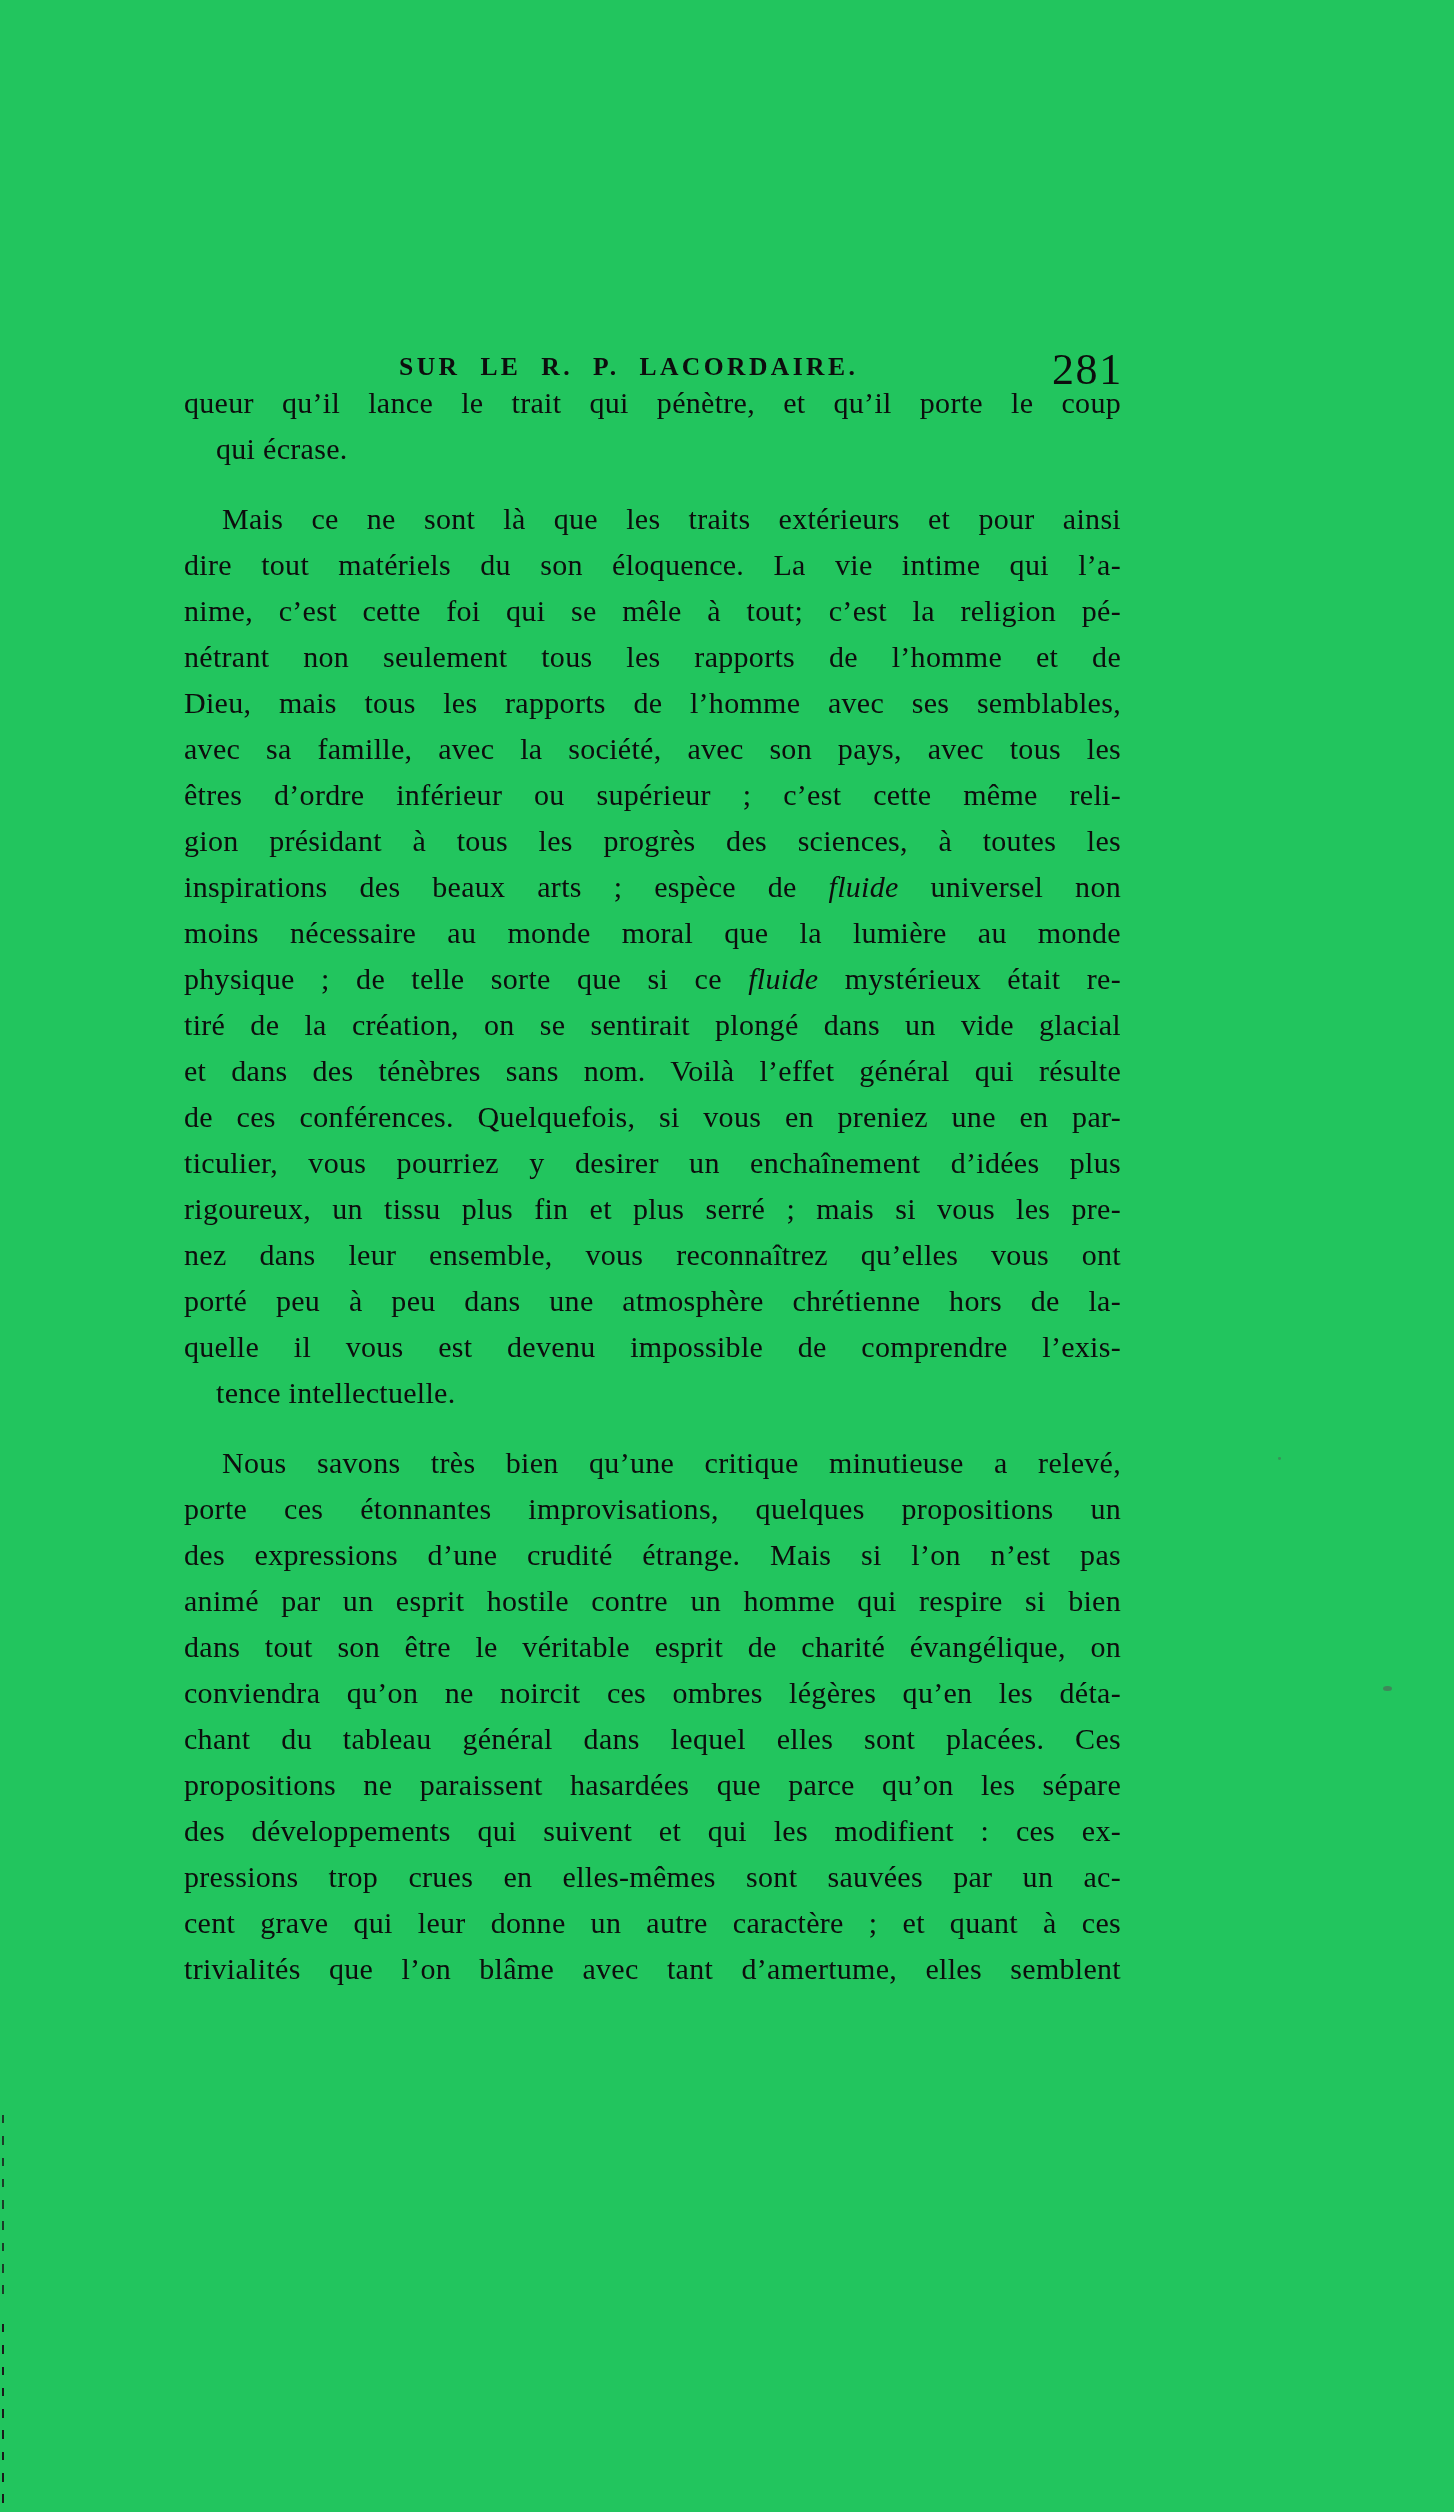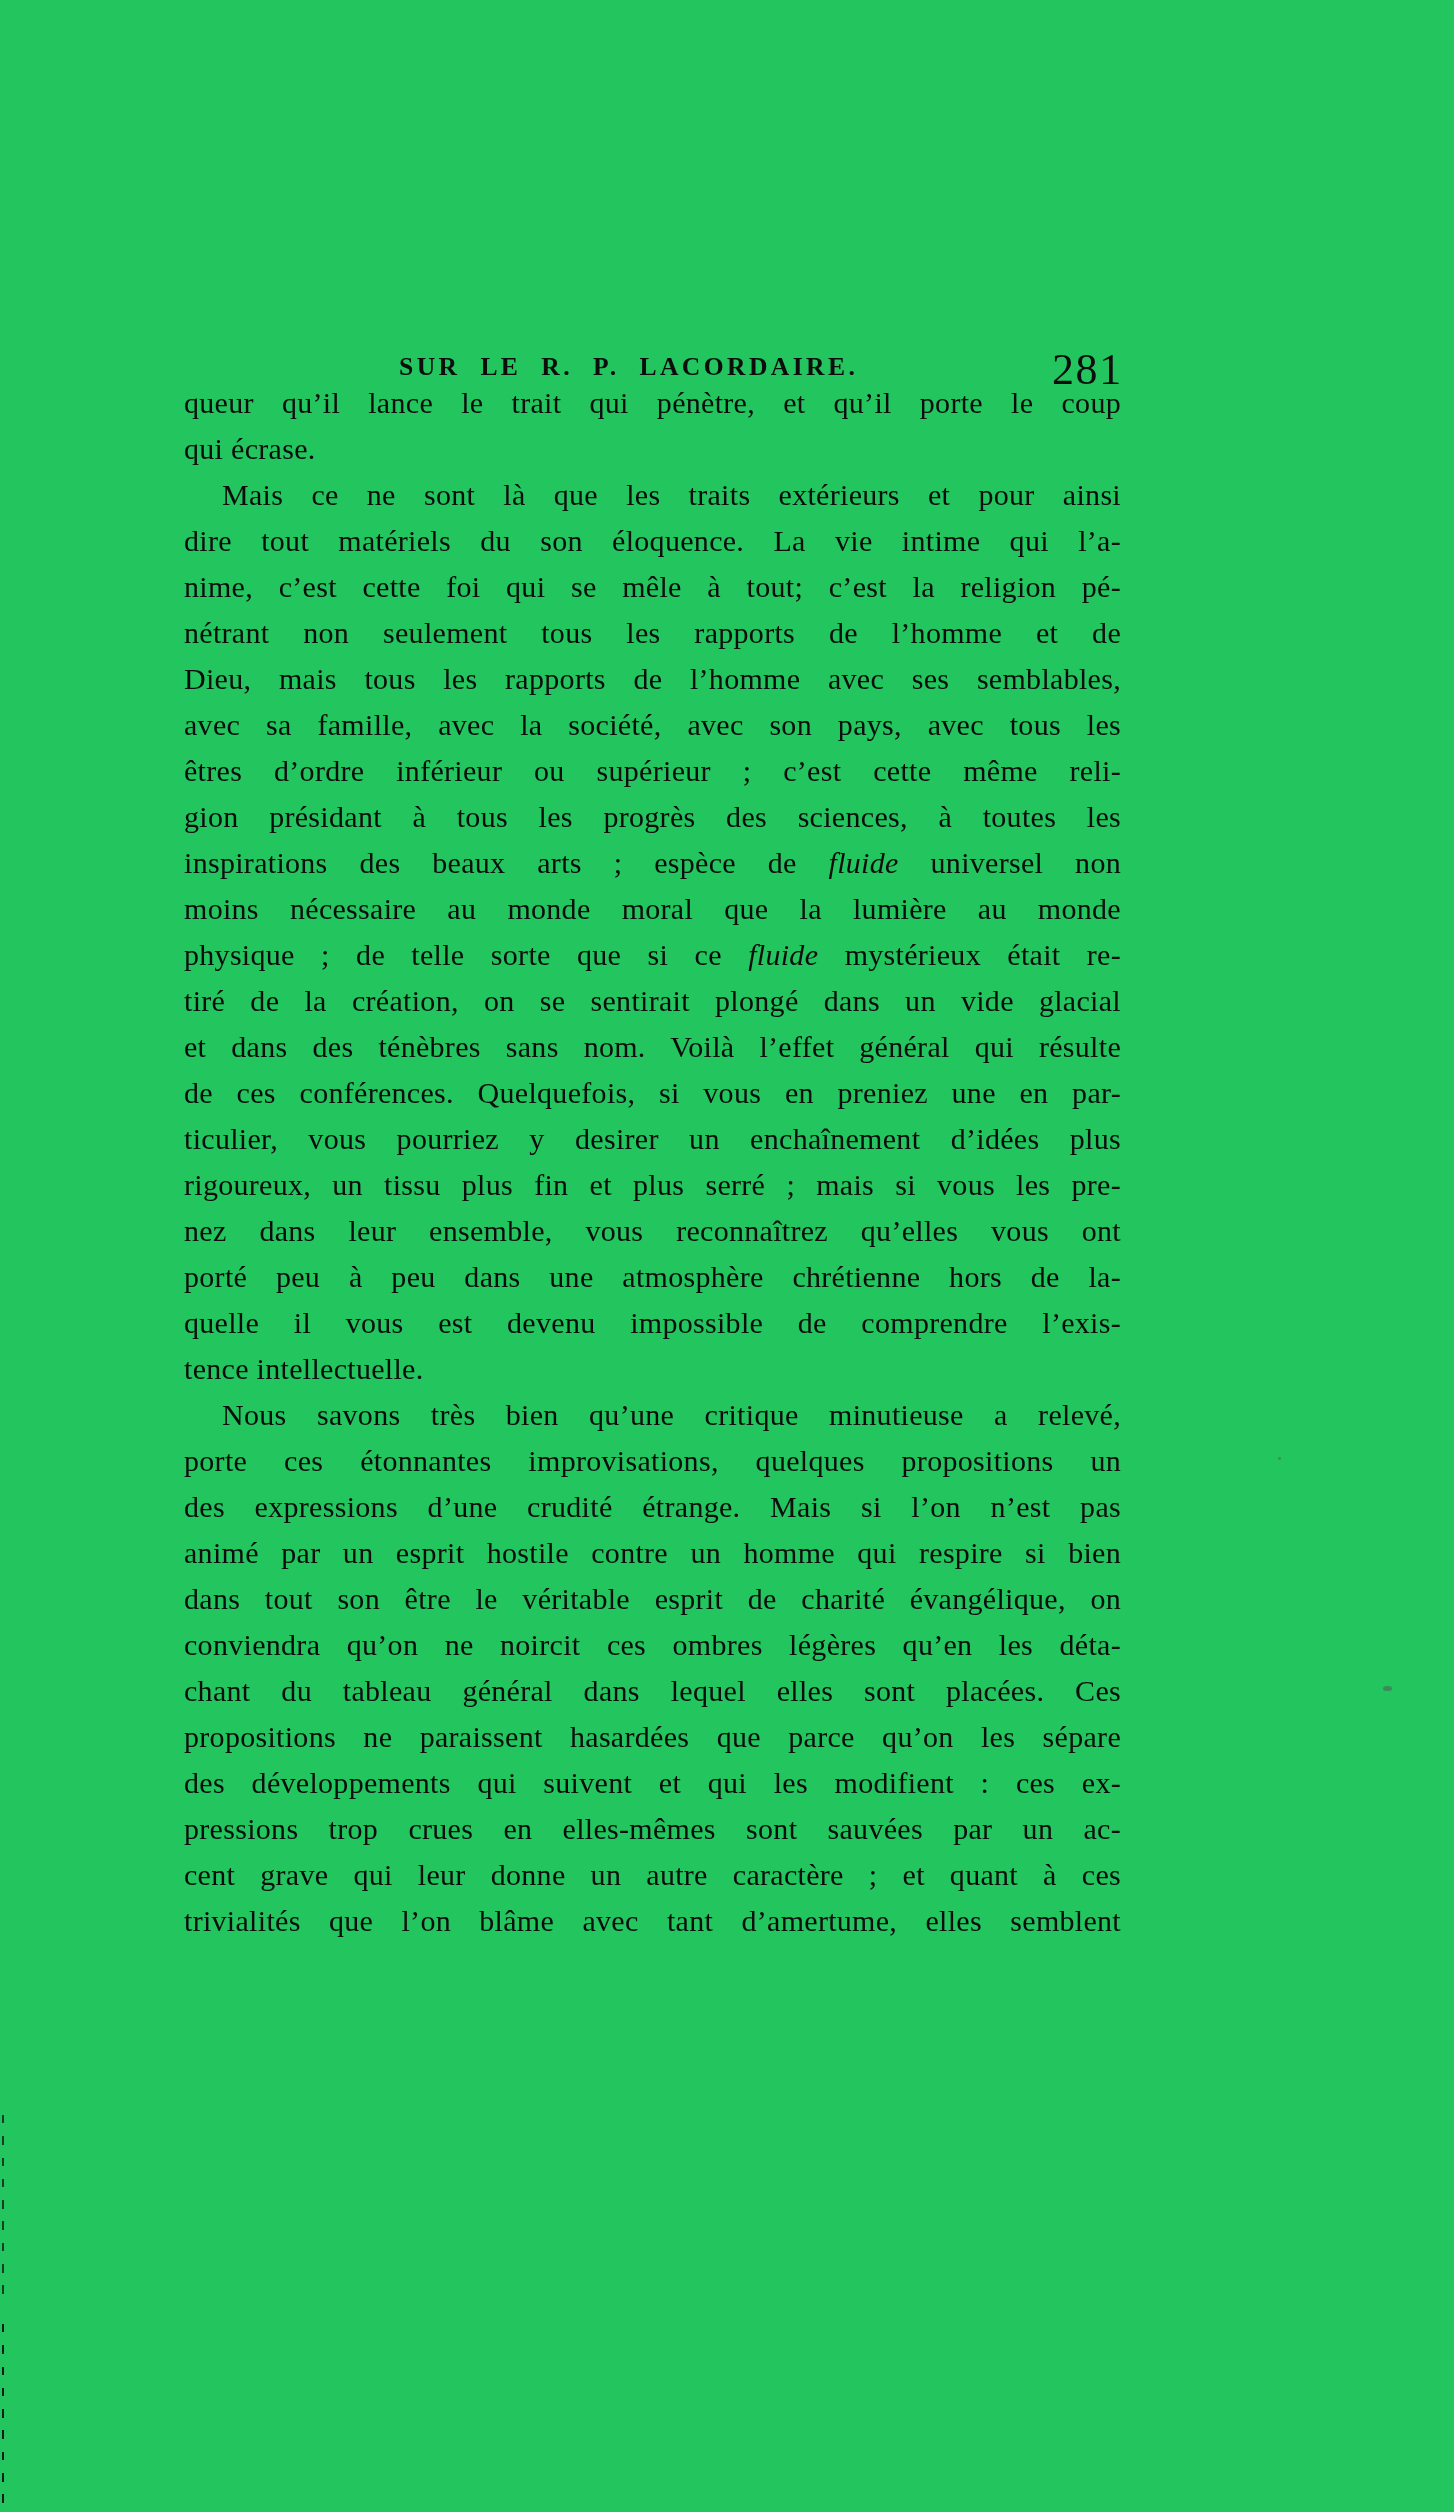--- a/index.html
+++ b/index.html
@@ -57,23 +57,25 @@
   .line {
     text-align: justify;
     text-align-last: justify;
     height: 46px;
     overflow: visible;
     white-space: normal;
   }
   .line.no-just {
     text-align: left;
     text-align-last: left;
+    margin-left: 32px;
   }
   .line.indent {
     text-indent: 38px;
+    margin-top: 24px;
   }
   .it {
     font-style: italic;
   }
   .dashed-line {
     position: absolute;
     left: 1.7px;
     width: 2.6px;
     background-image: repeating-linear-gradient(
       to bottom,

